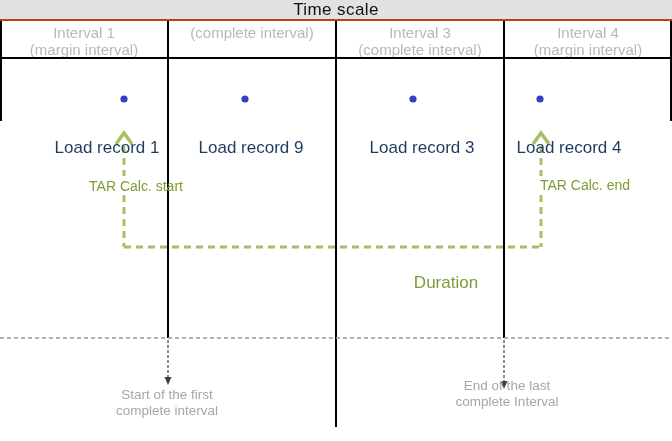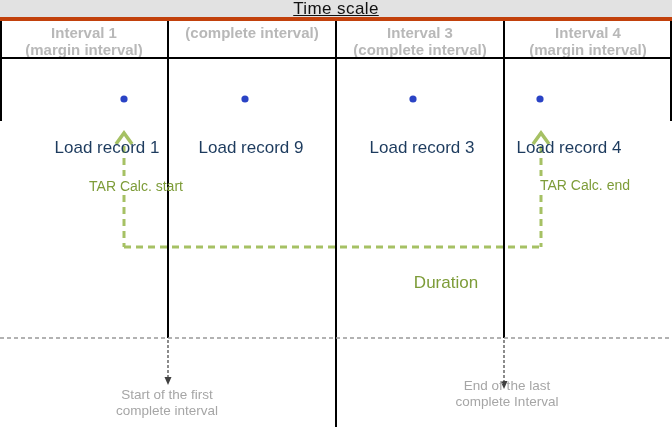--- a/index.html
+++ b/index.html
@@ -1,27 +1,27 @@
 <!DOCTYPE html>
 <html style="--titlebar_bg: #e2e2e2; --gray_text: #b8b8b8; --note_text: #a6a6a6; --record_text: #1d3b5e; --green_line: #a6c164; --green_text: #7d9c38; --blue_dot: #2a43c5;"><head>
 <meta charset="utf-8">
 <style>
   * { margin:0; padding:0; box-sizing:border-box; }
   html,body { width:672px; height:441px; background:#fff;
               font-family:"Liberation Sans", sans-serif; }
   .stage { position:relative; width:672px; height:441px; overflow:hidden; background:#fff; }
 
   .titlebar { position:absolute; left:0; top:0; width:672px; height:21px;
-              background:var(--titlebar_bg,#e2e2e2); border-bottom:4px solid #c2410c;
+              background:var(--titlebar_bg,#e2e2e2); border-bottom:2px solid #c2410c;
               display:flex; align-items:center; justify-content:center;
-              font-size:17px; letter-spacing:.4px; color:#111;text-decoration:underline; }
+              font-size:17px; letter-spacing:.4px; color:#111; }
 
   .headers { position:absolute; left:0; top:22px; width:672px; height:36px; display:flex; }
   .headers .col { flex:1; text-align:center; color:var(--gray_text,#b8b8b8);
-                  font-size:15px; line-height:17px; padding-top:2px;font-weight:bold; }
+                  font-size:15px; line-height:17px; padding-top:2px; }
 
   svg.overlay { position:absolute; left:0; top:0; z-index:1; }
 
   .bl  { stroke:#000; stroke-width:2; }
   .gd  { stroke:#999; stroke-width:1.3; stroke-dasharray:4 3; }
   .ga  { stroke:#404040; stroke-width:1.2; stroke-dasharray:3 2; }
   .gah { fill:#404040; }
   .gr  { stroke:var(--green_line,#a6c164); stroke-width:3; stroke-dasharray:7 5; fill:none; }
   .grh { stroke:var(--green_line,#a6c164); stroke-width:3.5; fill:none; }
   .dot { fill:var(--blue_dot,#2a43c5); }

